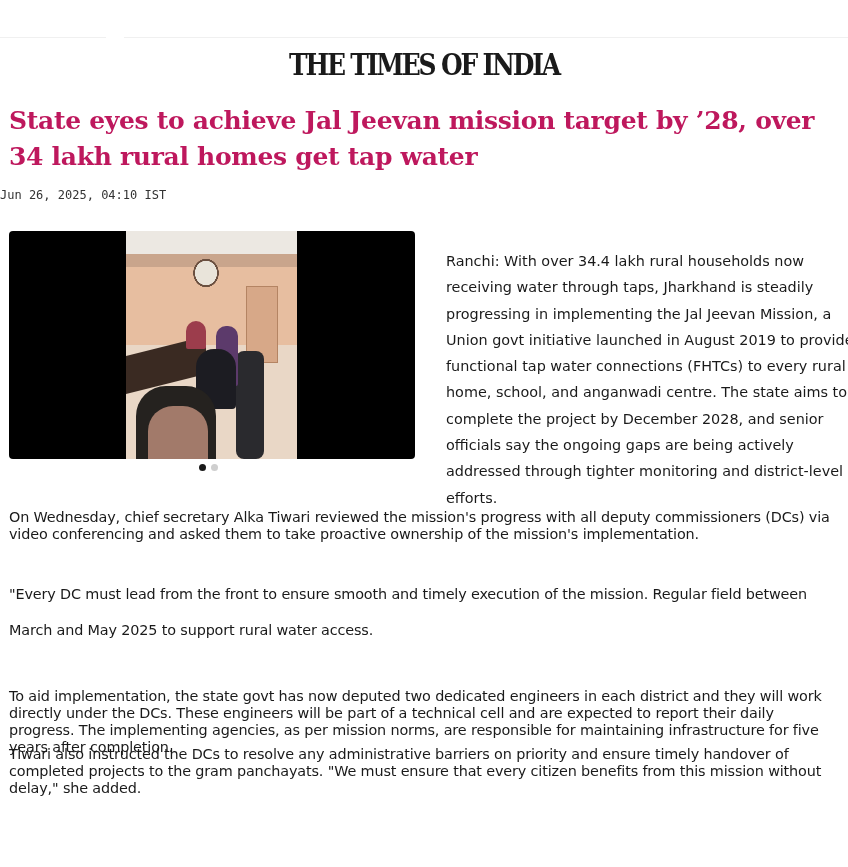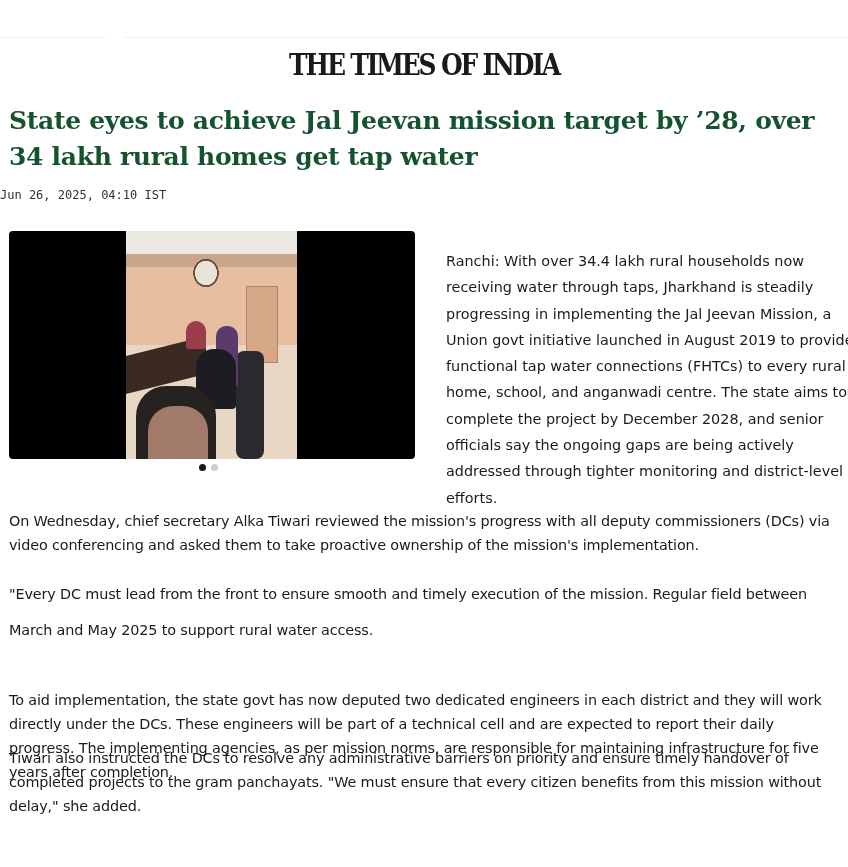--- a/index.html
+++ b/index.html
@@ -4,21 +4,21 @@
 <style>
   html, body { margin: 0; padding: 0; background: #ffffff; }
   body { width: 848px; height: 867px; overflow: hidden; position: relative; color: #1a1a1a; }
   .topline { position: absolute; top: 37px; left: 0; width: 848px; height: 1px; background: #f0f0f0; }
   .topline-gap { position: absolute; top: 36px; left: 106px; width: 18px; height: 3px; background: #ffffff; }
   .masthead { position: absolute; top: 48px; left: 0; width: 848px; text-align: center;
     font-family: "DejaVu Serif", "Liberation Serif", serif; font-size: 29px; font-weight: bold;
     letter-spacing: -2.5px; color: #1a1a1a; transform: scaleX(0.86); transform-origin: center; line-height: 34px; }
   .headline { position: absolute; top: 103px; left: 9px; width: 830px; margin: 0;
     font-family: "DejaVu Serif", "Liberation Serif", serif; font-weight: bold; font-size: 25px;
-    line-height: 36px; color: #14532d; letter-spacing: -0.3px; }
+    line-height: 36px; color: #be185d; letter-spacing: -0.3px; }
   .dateline { position: absolute; top: 187px; left: 0; font-family: "DejaVu Sans Mono", "Liberation Mono", monospace;
     font-size: 12px; color: #333; line-height: 16px; }
   .media { position: absolute; top: 231px; left: 9px; width: 406px; height: 228px; background: #000; border-radius: 4px; overflow: hidden; }
   .photo { position: absolute; left: 117px; top: 0; width: 171px; height: 228px;
     background:
       radial-gradient(ellipse 18px 20px at 80px 42px, #e9e4da 0 60%, #6b5040 62% 70%, transparent 72%),
       linear-gradient(180deg, #ece8e2 0 10%, #c9a58c 10% 16%, #e7bea0 16% 50%, #e9d7c6 50% 100%);
   }
   .photo .door { position: absolute; left: 120px; top: 55px; width: 30px; height: 75px; background: #d7a888; border: 1px solid #b48463; }
   .photo .table { position: absolute; left: 0; top: 115px; width: 80px; height: 38px; background: #3a2a22; transform: skewY(-14deg); }
@@ -26,21 +26,21 @@
   .photo .p2 { position: absolute; left: 90px; top: 95px; width: 22px; height: 60px; background: #5c3a6b; border-radius: 10px 10px 2px 2px; }
   .photo .p3 { position: absolute; left: 70px; top: 118px; width: 40px; height: 60px; background: #1c1c22; border-radius: 18px 18px 4px 4px; }
   .photo .p4 { position: absolute; left: 10px; top: 155px; width: 80px; height: 73px; background: #25221f; border-radius: 30px 30px 0 0; }
   .photo .p4f { position: absolute; left: 22px; top: 175px; width: 60px; height: 53px; background: #a27a6a; border-radius: 25px 25px 0 0; }
   .photo .chairs { position: absolute; left: 110px; top: 120px; width: 28px; height: 108px; background: #2a2a2e; border-radius: 8px; }
   .dots { position: absolute; top: 464px; left: 199px; display: flex; gap: 5px; }
   .dot { width: 7px; height: 7px; border-radius: 50%; background: #cfcfcf; }
   .dot.active { background: #1a1a1a; }
   .body-text { font-family: "DejaVu Sans", "Liberation Sans", sans-serif; font-size: 14.4px; color: #1a1a1a; }
   .lead { position: absolute; top: 232px; left: 430px; width: 410px; line-height: 26.3px; margin: 16px; }
-  .para { position: absolute; left: 9px; width: 832px; margin: 0; line-height: 24px; letter-spacing: -0.15px; }
+  .para { position: absolute; left: 9px; width: 832px; margin: 0; line-height: 17px; letter-spacing: -0.15px; }
   .p2a { top: 509px; }
   .p3a { top: 576px; line-height: 36px; }
   .p4a { top: 688px; }
   .p5a { top: 746px; }
 </style>
 </head>
 <body>
 
 <div class="topline"></div>
 <div class="topline-gap"></div>

